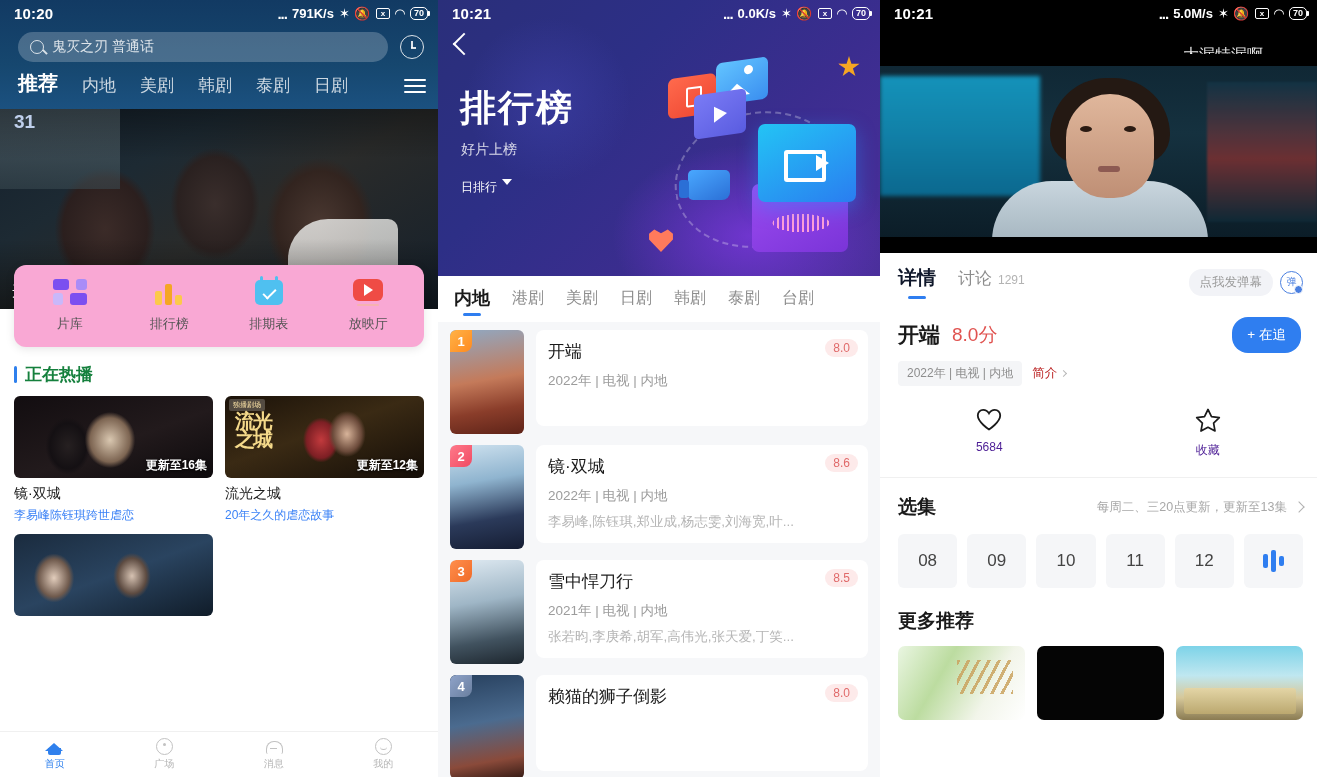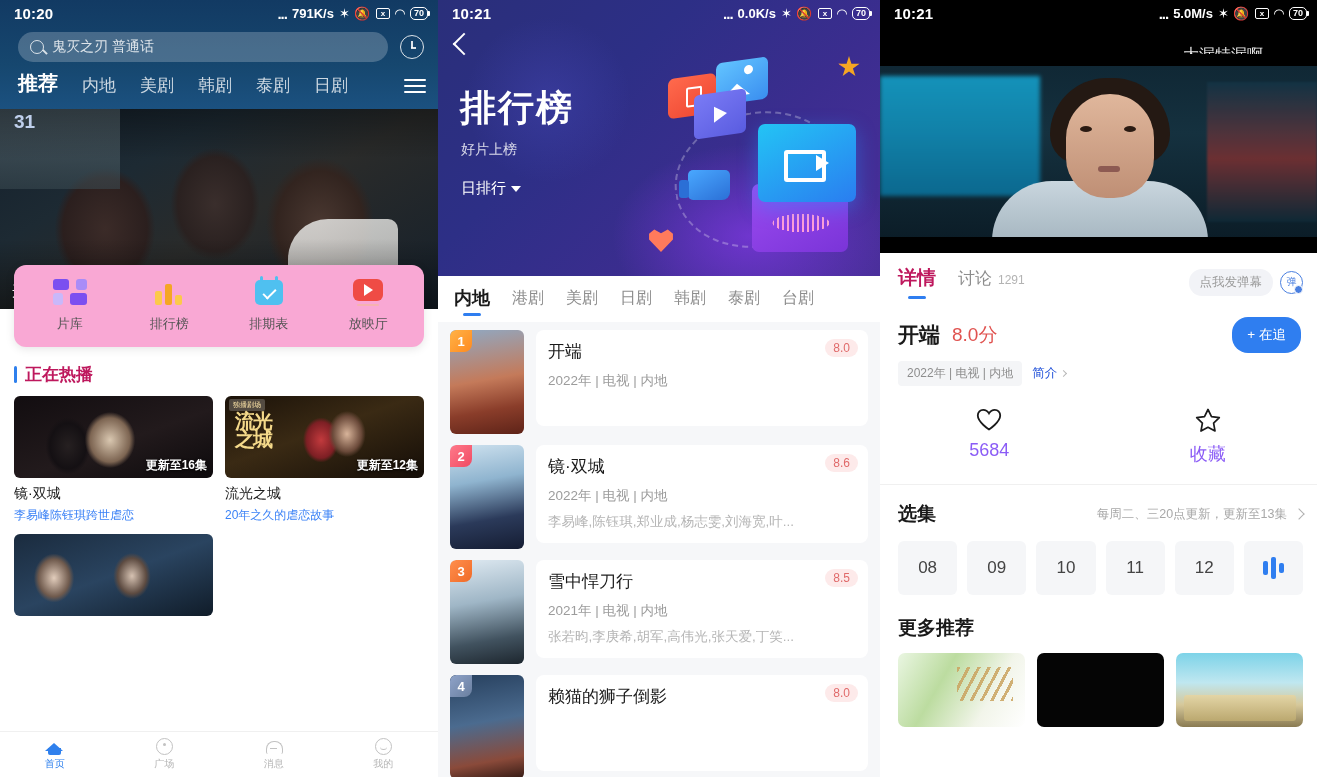--- a/index.html
+++ b/index.html
@@ -87,21 +87,21 @@
   .ic-rank i:nth-child(3){left:23px;width:7px;height:10px;background:#fcc94a;}
   .ic-cal{background:#4fc0f0;border-radius:5px;width:28px;height:25px;margin:3px auto 0;position:relative;}
   .ic-cal:before{content:'';position:absolute;left:5px;top:-4px;width:3px;height:6px;background:#4fc0f0;border-radius:2px;box-shadow:15px 0 0 #4fc0f0;}
   .ic-cal:after{content:'';position:absolute;left:8px;top:9px;width:11px;height:5px;border-left:2.5px solid #fff;border-bottom:2.5px solid #fff;transform:rotate(-45deg);}
   .ic-play{background:#ef4b45;border-radius:6px;width:30px;height:22px;margin:2px auto 0;position:relative;}
   .ic-play:after{content:'';position:absolute;left:11px;top:5px;border-left:9px solid #fff;border-top:6px solid transparent;border-bottom:6px solid transparent;}
   .ic-play-u{width:22px;height:2px;background:#f6b3b0;border-radius:1px;margin:3px auto 0;}
 
   .sechead { display:flex; align-items:center; gap:8px; padding: 16px 14px 10px; }
   .secbar { width:3px; height:17px; background:#2f80ed; border-radius:2px; }
-  .sectitle { font-size:17px; font-weight:bold; color:#be185d;text-align:center; }
+  .sectitle { font-size:17px; font-weight:bold; color:#15803d;text-align:center; }
 
   .grid { display:grid; grid-template-columns: 1fr 1fr; gap: 10px 12px; padding: 0 14px; }
   .gcard .thumb { width:100%; height:82px; border-radius:6px; position:relative; overflow:hidden; }
   .gcard .ep { position:absolute; right:6px; bottom:4px; color:#fff; font-size:12px; font-weight:bold; text-shadow:0 1px 3px rgba(0,0,0,.9);}
   .gc1 { background:
       radial-gradient(ellipse 36px 40px at 96px 44px,#d9c7b0 0%,#7d6552 55%,transparent 70%),
       radial-gradient(ellipse 30px 38px at 54px 50px,#262021 0%,#141013 60%,transparent 75%),
       linear-gradient(160deg,#120d10,#221a1c 55%,#0d0a0c);}
   .gc2 { background:
       radial-gradient(ellipse 26px 32px at 122px 38px,#d8b49a 0%,#6b4a3a 55%,transparent 72%),
@@ -145,21 +145,21 @@
     height:276px; position:relative; flex:0 0 auto;
     background: linear-gradient(135deg,#2a2f7a 0%, #2d2f86 35%, #3b2d8f 65%, #4b2f9c 100%);
     overflow:hidden;
   }
   .p2-hero .glow{position:absolute;right:-20px;bottom:-60px;width:300px;height:200px;border-radius:50%;background:radial-gradient(ellipse at center,rgba(150,60,255,.55),transparent 65%);}
   .p2-hero .glow2{position:absolute;left:20px;top:10px;width:180px;height:180px;border-radius:50%;background:radial-gradient(ellipse at center,rgba(90,90,220,.25),transparent 65%);}
   .p2 .statusbar{ background:transparent; }
   .backarrow{ margin:10px 0 0 18px; width:16px;height:16px; border-left:2.4px solid #fff; border-bottom:2.4px solid #fff; transform:rotate(45deg); position:relative; z-index:4;}
   .p2-title{ position:relative; z-index:4; margin:32px 0 0 22px; color:#fff; font-size:36px; font-weight:bold; letter-spacing:2px;}
   .p2-sub{ position:relative; z-index:4; margin:8px 0 0 23px; color:rgba(255,255,255,.82); font-size:14px;}
-  .p2-drop{ position:relative; z-index:4; margin:20px 0 0 23px; color:#fff; font-size:15px; display:inline-flex; align-items:center; gap:5px;}
+  .p2-drop{ position:relative; z-index:4; margin:20px 0 0 23px; color:#fff; font-size:12px; display:inline-flex; gap:5px;}
   .p2-drop .cav{width:0;height:0;border-left:5px solid transparent;border-right:5px solid transparent;border-top:6px solid #fff;}
 
   
   .illu{position:absolute;right:14px;top:52px;width:220px;height:215px;z-index:3;}
   .il-cube{position:absolute;right:10px;top:72px;width:98px;height:78px;background:linear-gradient(150deg,#23c4f5,#2a7df0);border-radius:7px;box-shadow:0 6px 20px rgba(40,140,255,.45);}
   .il-cube:after{content:'';position:absolute;left:26px;top:26px;width:34px;height:24px;border:4px solid #fff;border-radius:3px;}
   .il-cube:before{content:'';position:absolute;left:58px;top:31px;border-left:13px solid #fff;border-top:8px solid transparent;border-bottom:8px solid transparent;}
   .il-cube2{position:absolute;right:18px;top:132px;width:96px;height:68px;background:linear-gradient(150deg,#9b4bf0,#7a34d8);border-radius:7px;}
   .il-wave{position:absolute;right:26px;top:158px;width:78px;height:26px;
     background:repeating-linear-gradient(90deg,#ff9fd8 0 2px,transparent 2px 5px);
@@ -219,40 +219,40 @@
   .p3-video .coat{position:absolute;left:112px;bottom:0;width:216px;height:72px;background:linear-gradient(180deg,#c9d6de,#9fb0bb);border-radius:60px 60px 0 0;}
   .p3-video .hair{position:absolute;left:170px;top:24px;width:120px;height:86px;background:#241913;border-radius:58px 58px 30px 30px;}
   .p3-video .face{position:absolute;left:186px;top:40px;width:88px;height:104px;background:linear-gradient(180deg,#e0b79c,#c79madd);background:linear-gradient(180deg,#e0b79c,#bf8f75);border-radius:44px 44px 40px 40px;}
   .p3-video .eye{position:absolute;top:72px;width:12px;height:6px;background:#2a1a12;border-radius:50%;}
   .p3-video .eye.l{left:200px;} .p3-video .eye.r{left:244px;}
   .p3-video .mouth{position:absolute;left:218px;top:112px;width:22px;height:6px;background:#8d5a52;border-radius:4px;}
   .p3-video .blk{position:absolute;left:0;right:0;height:12px;background:#000;} .p3-video .blk.t{top:0;} .p3-video .blk.b{bottom:0;height:16px;}
 
   .p3-tabrow{ display:flex; align-items:center; padding:12px 14px 6px 18px; background:#fff; flex:0 0 auto;}
   .p3-tab{ font-size:17px; color:#8d8d8d; margin-right:22px; position:relative; padding-bottom:8px; display:flex; align-items:baseline; gap:6px;}
-  .p3-tab.active{ color:#be185d; font-weight:bold; font-size:19px;}
+  .p3-tab.active{ color:#0f172a; font-weight:bold; font-size:19px;}
   .p3-tab.active:after{content:'';position:absolute;left:50%;transform:translateX(-50%);bottom:0;width:18px;height:3px;background:#2f7ef0;border-radius:2px;}
   .p3-tab .cnt{ font-size:12px; color:#b3b3b3; font-weight:normal;}
   .dmbtn{ margin-left:auto; display:flex; align-items:center; gap:7px; }
   .dmbtn .pill{ background:#f2f3f7; color:#9a9a9a; font-size:12.5px; padding:5px 11px; border-radius:13px;}
   .dmbtn .rnd{ width:23px;height:23px;border:1.6px solid #4a7fe0;border-radius:50%;color:#4a7fe0;font-size:10px;display:flex;align-items:center;justify-content:center;position:relative;}
   .dmbtn .rnd:after{content:'';position:absolute;right:-1px;bottom:-1px;width:7px;height:7px;background:#4a7fe0;border-radius:50%;border:1.5px solid #fff;}
 
   .p3-titlerow{ display:flex; align-items:center; padding: 12px 16px 0 18px; }
   .p3-name{ font-size:21px; font-weight:bold; color:#1a1a1a; }
   .p3-score{ color:#e0524f; font-size:19px; margin-left:12px; }
   .followbtn{ margin-left:auto; background:#2f7ef0; color:#fff; font-size:13.5px; padding:9px 15px; border-radius:16px;}
   .p3-metarow{ display:flex; align-items:center; gap:10px; padding: 8px 18px 0; }
   .p3-meta{ background:#f4f5f7; color:#8d8d8d; font-size:12px; padding:4px 9px; border-radius:4px;}
-  .p3-intro{ color:#1d4ed8; font-size:12.5px; display:flex; align-items:center; gap:4px;}
+  .p3-intro{ color:#b91c1c; font-size:12.5px; display:flex; align-items:center; gap:4px;}
   .p3-intro .ch{width:5px;height:5px;border-top:1.4px solid #b8b8b8;border-right:1.4px solid #b8b8b8;transform:rotate(45deg);}
 
   .actionrow{ display:flex; padding: 22px 0 18px; border-bottom:1px solid #f0f0f0; margin: 0 0 0 0;}
   .act{ flex:1; display:flex; flex-direction:column; align-items:center; gap:9px;}
-  .act .lb{ font-size:18px; color:#8b5cf6;}
+  .act .lb{ font-size:12px; color:#4c1d95;}
   .heart-ic{width:26px;height:23px;position:relative;}
   .heart-ic svg{width:26px;height:23px;}
   .star-ic{width:26px;height:25px;}
 
   .epheader{ display:flex; align-items:center; padding: 16px 14px 0 18px;}
   .eptitle{ font-size:19px; font-weight:bold; color:#1a1a1a;}
   .epnote{ margin-left:auto; font-size:12.5px; color:#a8a8a8;}
   .epch{ margin-left:8px; width:8px;height:8px;border-top:1.8px solid #b0b0b0;border-right:1.8px solid #b0b0b0;transform:rotate(45deg);}
   .eprow{ display:flex; gap:10px; padding: 14px 14px 0 18px;}
   .epbtn{ width:64px;height:54px;background:#f5f6f8;border-radius:6px;display:flex;align-items:center;justify-content:center;font-size:17px;color:#444;}

